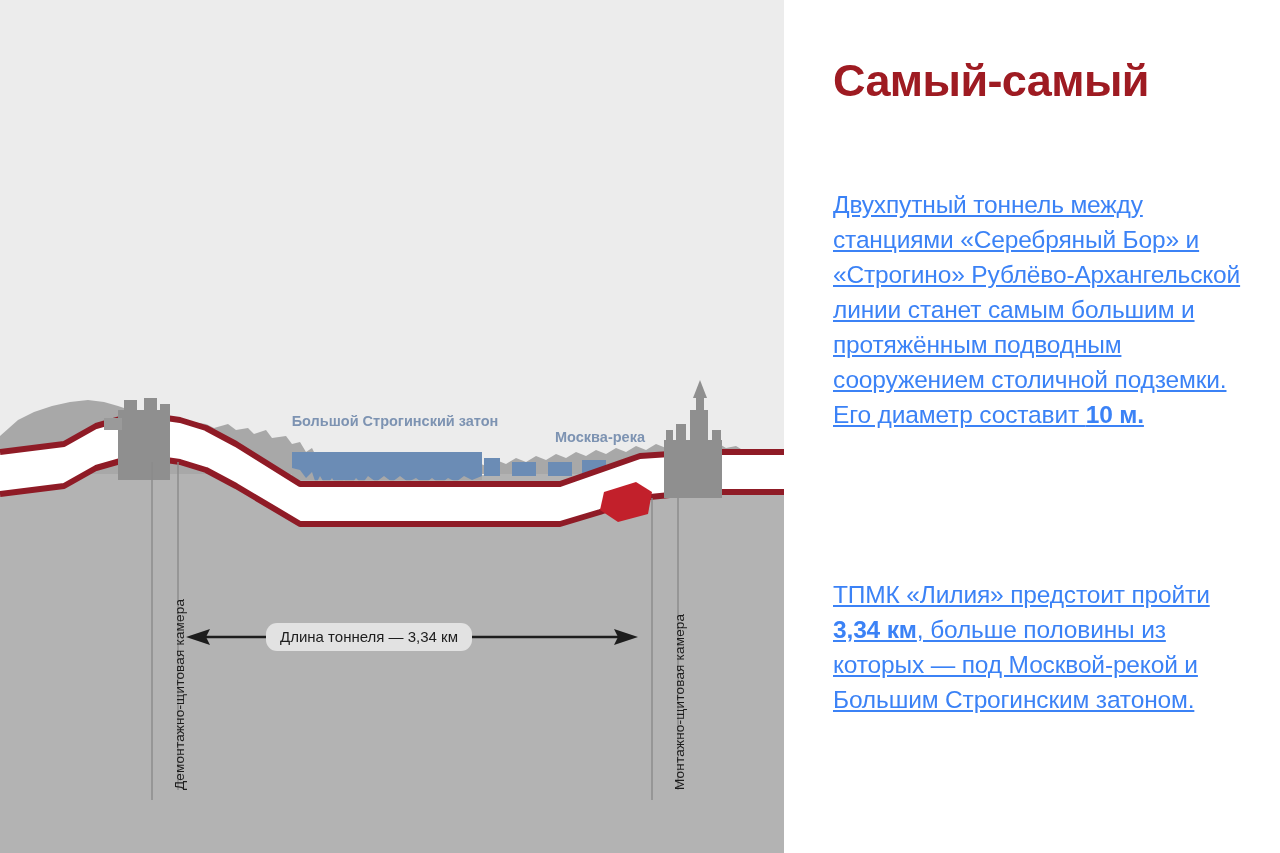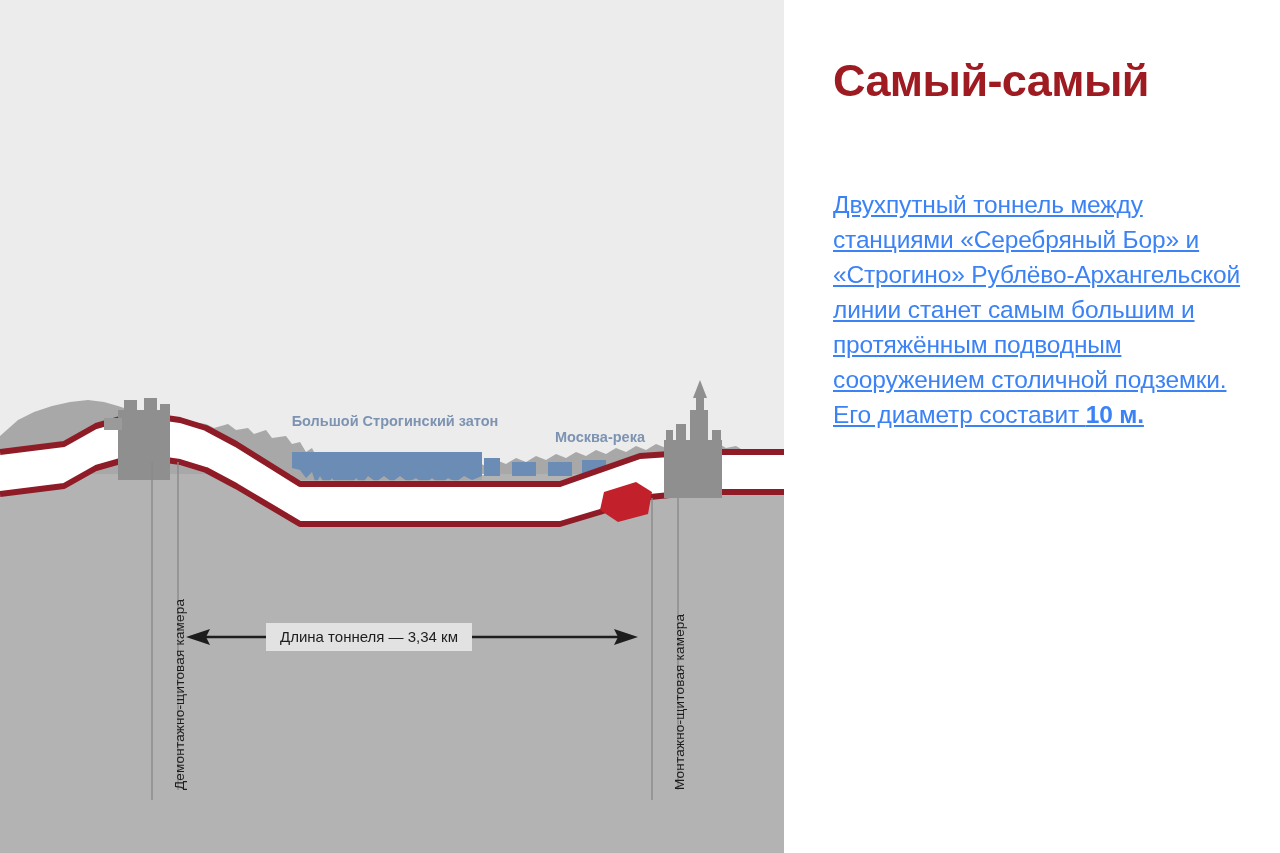--- a/index.html
+++ b/index.html
@@ -96,20 +96,21 @@
 
   #length-badge {
     position: absolute;
     left: 266px;
     top: 623px;
     padding: 5px 14px 6px 14px;
     background: #e2e2e2;
     font-size: 15px;
     color: #1d1d1d;
     white-space: nowrap;
+    border-radius: 11px;
   }
 
   
   #right-panel {
     position: absolute;
     left: 784px; top: 0;
     width: 496px;
     height: 838px;
     background: #ffffff;
   }
@@ -281,15 +282,16 @@
     <div id="shaft-label-right" class="shaft-label">Монтажно-щитовая камера</div>
 
     <div id="length-badge">Длина тоннеля — 3,34 км</div>
   </div>
 
   <div id="right-panel">
     <div id="headline">Самый-самый</div>
 
     <p id="par-1" class="body-par"><span>Двухпутный тоннель между станциями «Серебряный Бор» и «Строгино» Рублёво-Архангельской линии станет самым большим и протяжённым подводным сооружением столичной подземки. Его диаметр составит </span><b>10 м.</b></p>
 
+    <p id="par-2" class="body-par"><span>ТПМК «Лилия» предстоит пройти </span><b>3,34 км</b><span>, больше половины из которых — под Москвой-рекой и Большим Строгинским затоном.</span></p>
   </div>
 
 </div>
 
 </body></html>

